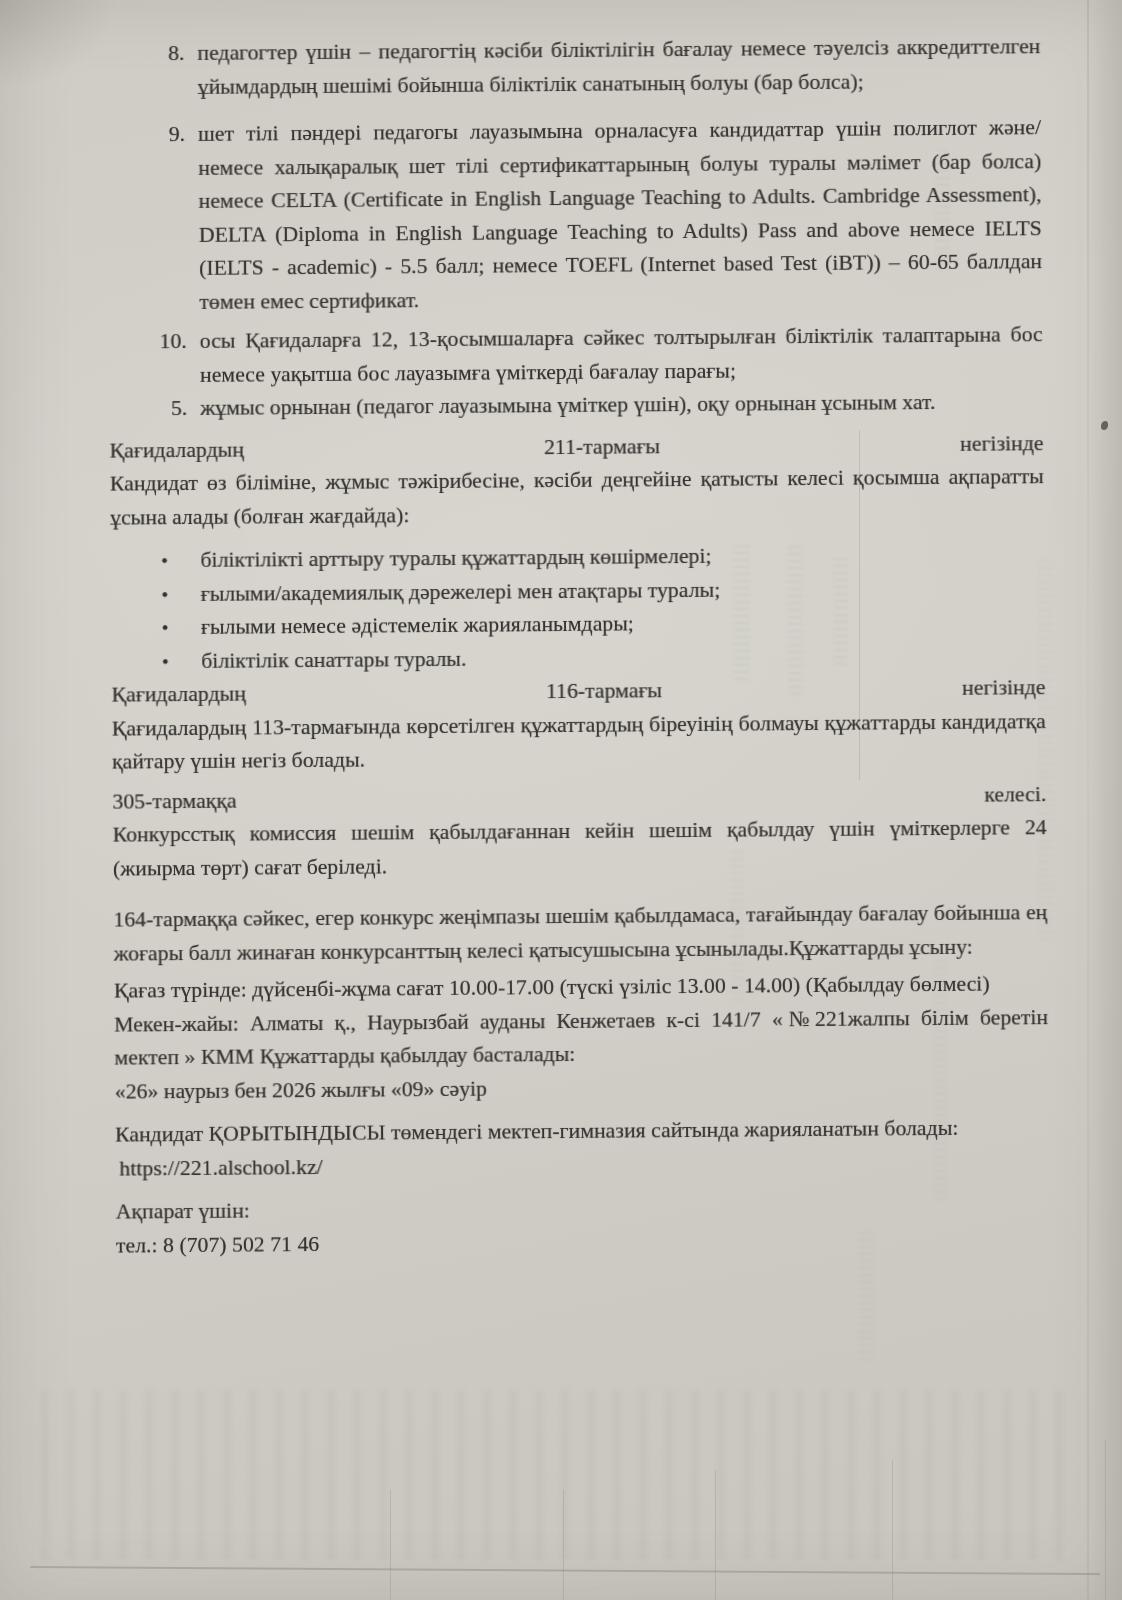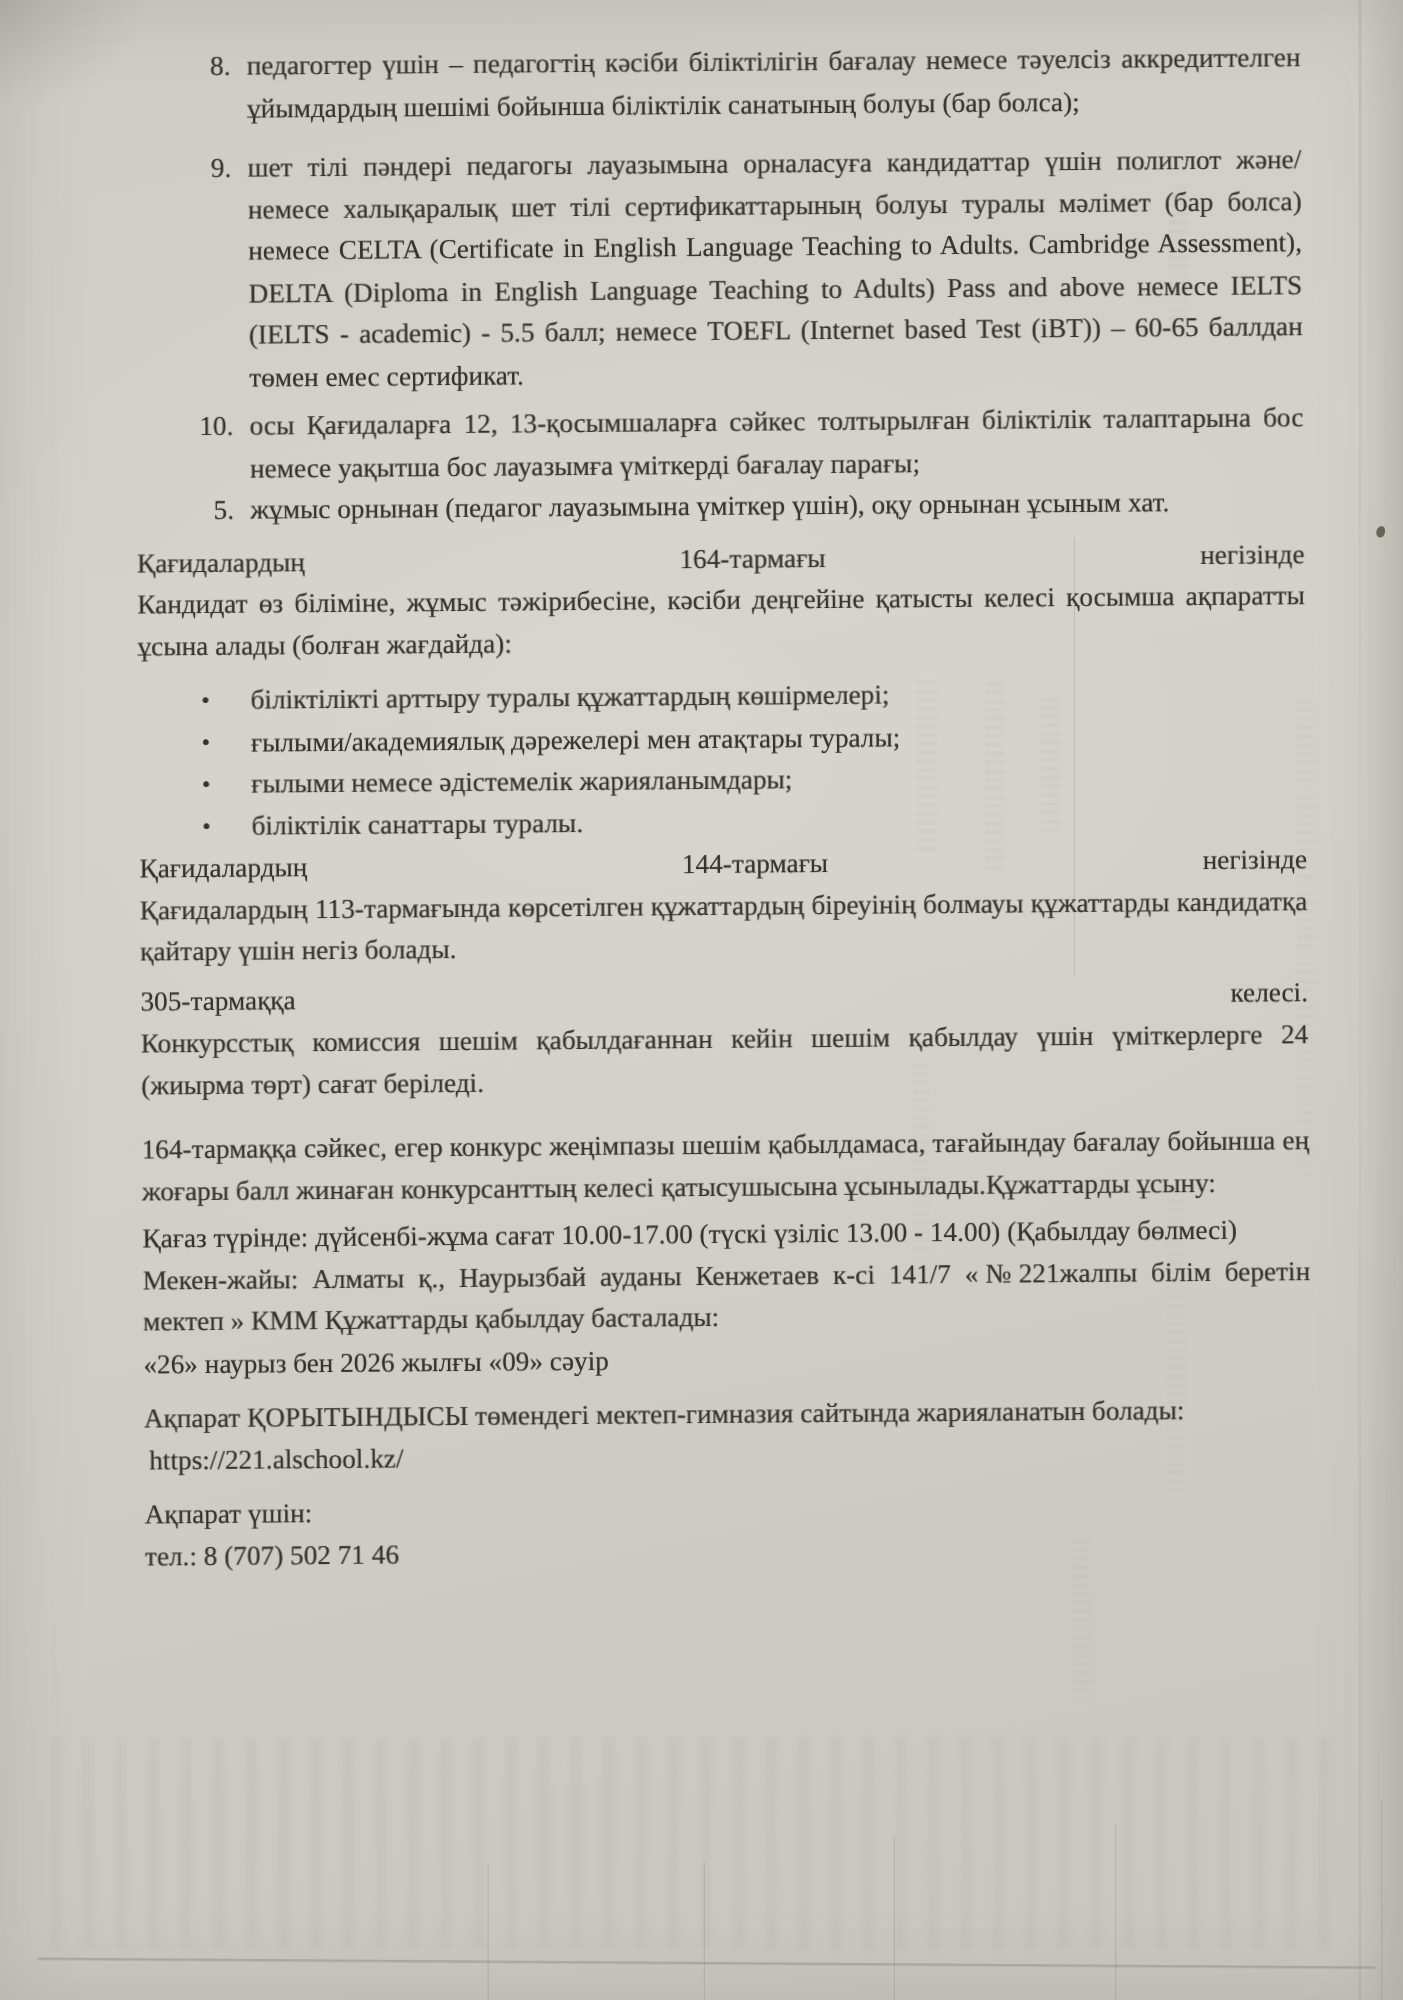--- a/index.html
+++ b/index.html
@@ -97,21 +97,21 @@
       <span class="itxt">осы Қағидаларға 12, 13-қосымшаларға сәйкес толтырылған біліктілік талаптарына бос немесе уақытша бос лауазымға үміткерді бағалау парағы;</span>
     </div>
 
     <div class="num-item">
       <span class="num">5.</span>
       <span class="itxt">жұмыс орнынан (педагог лауазымына үміткер үшін), оқу орнынан ұсыным хат.</span>
     </div>
 
     <div class="heading-line mt8">
       <span>Қағидалардың</span>
-      <span>164-тармағы</span>
+      <span>211-тармағы</span>
       <span>негізінде</span>
     </div>
     <div class="para">Кандидат өз біліміне, жұмыс тәжірибесіне, кәсіби деңгейіне қатысты келесі қосымша ақпаратты ұсына алады (болған жағдайда):</div>
 
     <div class="mt10">
       <div class="bullet-item">
         <span class="marker">•</span>
         <span>біліктілікті арттыру туралы құжаттардың көшірмелері;</span>
       </div>
       <div class="bullet-item">
@@ -123,41 +123,41 @@
         <span>ғылыми немесе әдістемелік жарияланымдары;</span>
       </div>
       <div class="bullet-item">
         <span class="marker">•</span>
         <span>біліктілік санаттары туралы.</span>
       </div>
     </div>
 
     <div class="heading-line">
       <span>Қағидалардың</span>
-      <span>144-тармағы</span>
+      <span>116-тармағы</span>
       <span>негізінде</span>
     </div>
     <div class="para">Қағидалардың 113-тармағында көрсетілген құжаттардың біреуінің болмауы құжаттарды кандидатқа қайтару үшін негіз болады.</div>
 
     <div class="heading-line mt6">
       <span>305-тармаққа</span>
       <span>келесі.</span>
     </div>
     <div class="para">Конкурсстық комиссия шешім қабылдағаннан кейін шешім қабылдау үшін үміткерлерге 24 (жиырма төрт) сағат беріледі.</div>
 
     <div class="para mt18">164-тармаққа сәйкес, егер конкурс жеңімпазы шешім қабылдамаса, тағайындау бағалау бойынша ең жоғары балл жинаған конкурсанттың келесі қатысушысына ұсынылады.Құжаттарды ұсыну:</div>
 
     <div class="para mt4">Қағаз түрінде: дүйсенбі-жұма сағат 10.00-17.00 (түскі үзіліс 13.00 - 14.00) (Қабылдау бөлмесі)</div>
 
     <div class="para">Мекен-жайы: Алматы қ., Наурызбай ауданы Кенжетаев к-сі 141/7 «№221жалпы білім беретін мектеп » КММ Құжаттарды қабылдау басталады:</div>
 
     <div class="para">«26» наурыз бен 2026 жылғы «09» сәуір</div>
 
     <div class="para mt10">
-      <span>Ақпарат </span><span>ҚОРЫТЫНДЫСЫ</span><span> төмендегі мектеп-гимназия сайтында жарияланатын болады:</span>
+      <span>Кандидат </span><span>ҚОРЫТЫНДЫСЫ</span><span> төмендегі мектеп-гимназия сайтында жарияланатын болады:</span>
       <span class="url-line">https://221.alschool.kz/</span>
     </div>
 
     <div class="para mt10">Ақпарат үшін:</div>
     <div class="para">тел.: 8 (707) 502 71 46</div>
 
   </div>
 </div>
 
 </body></html>

